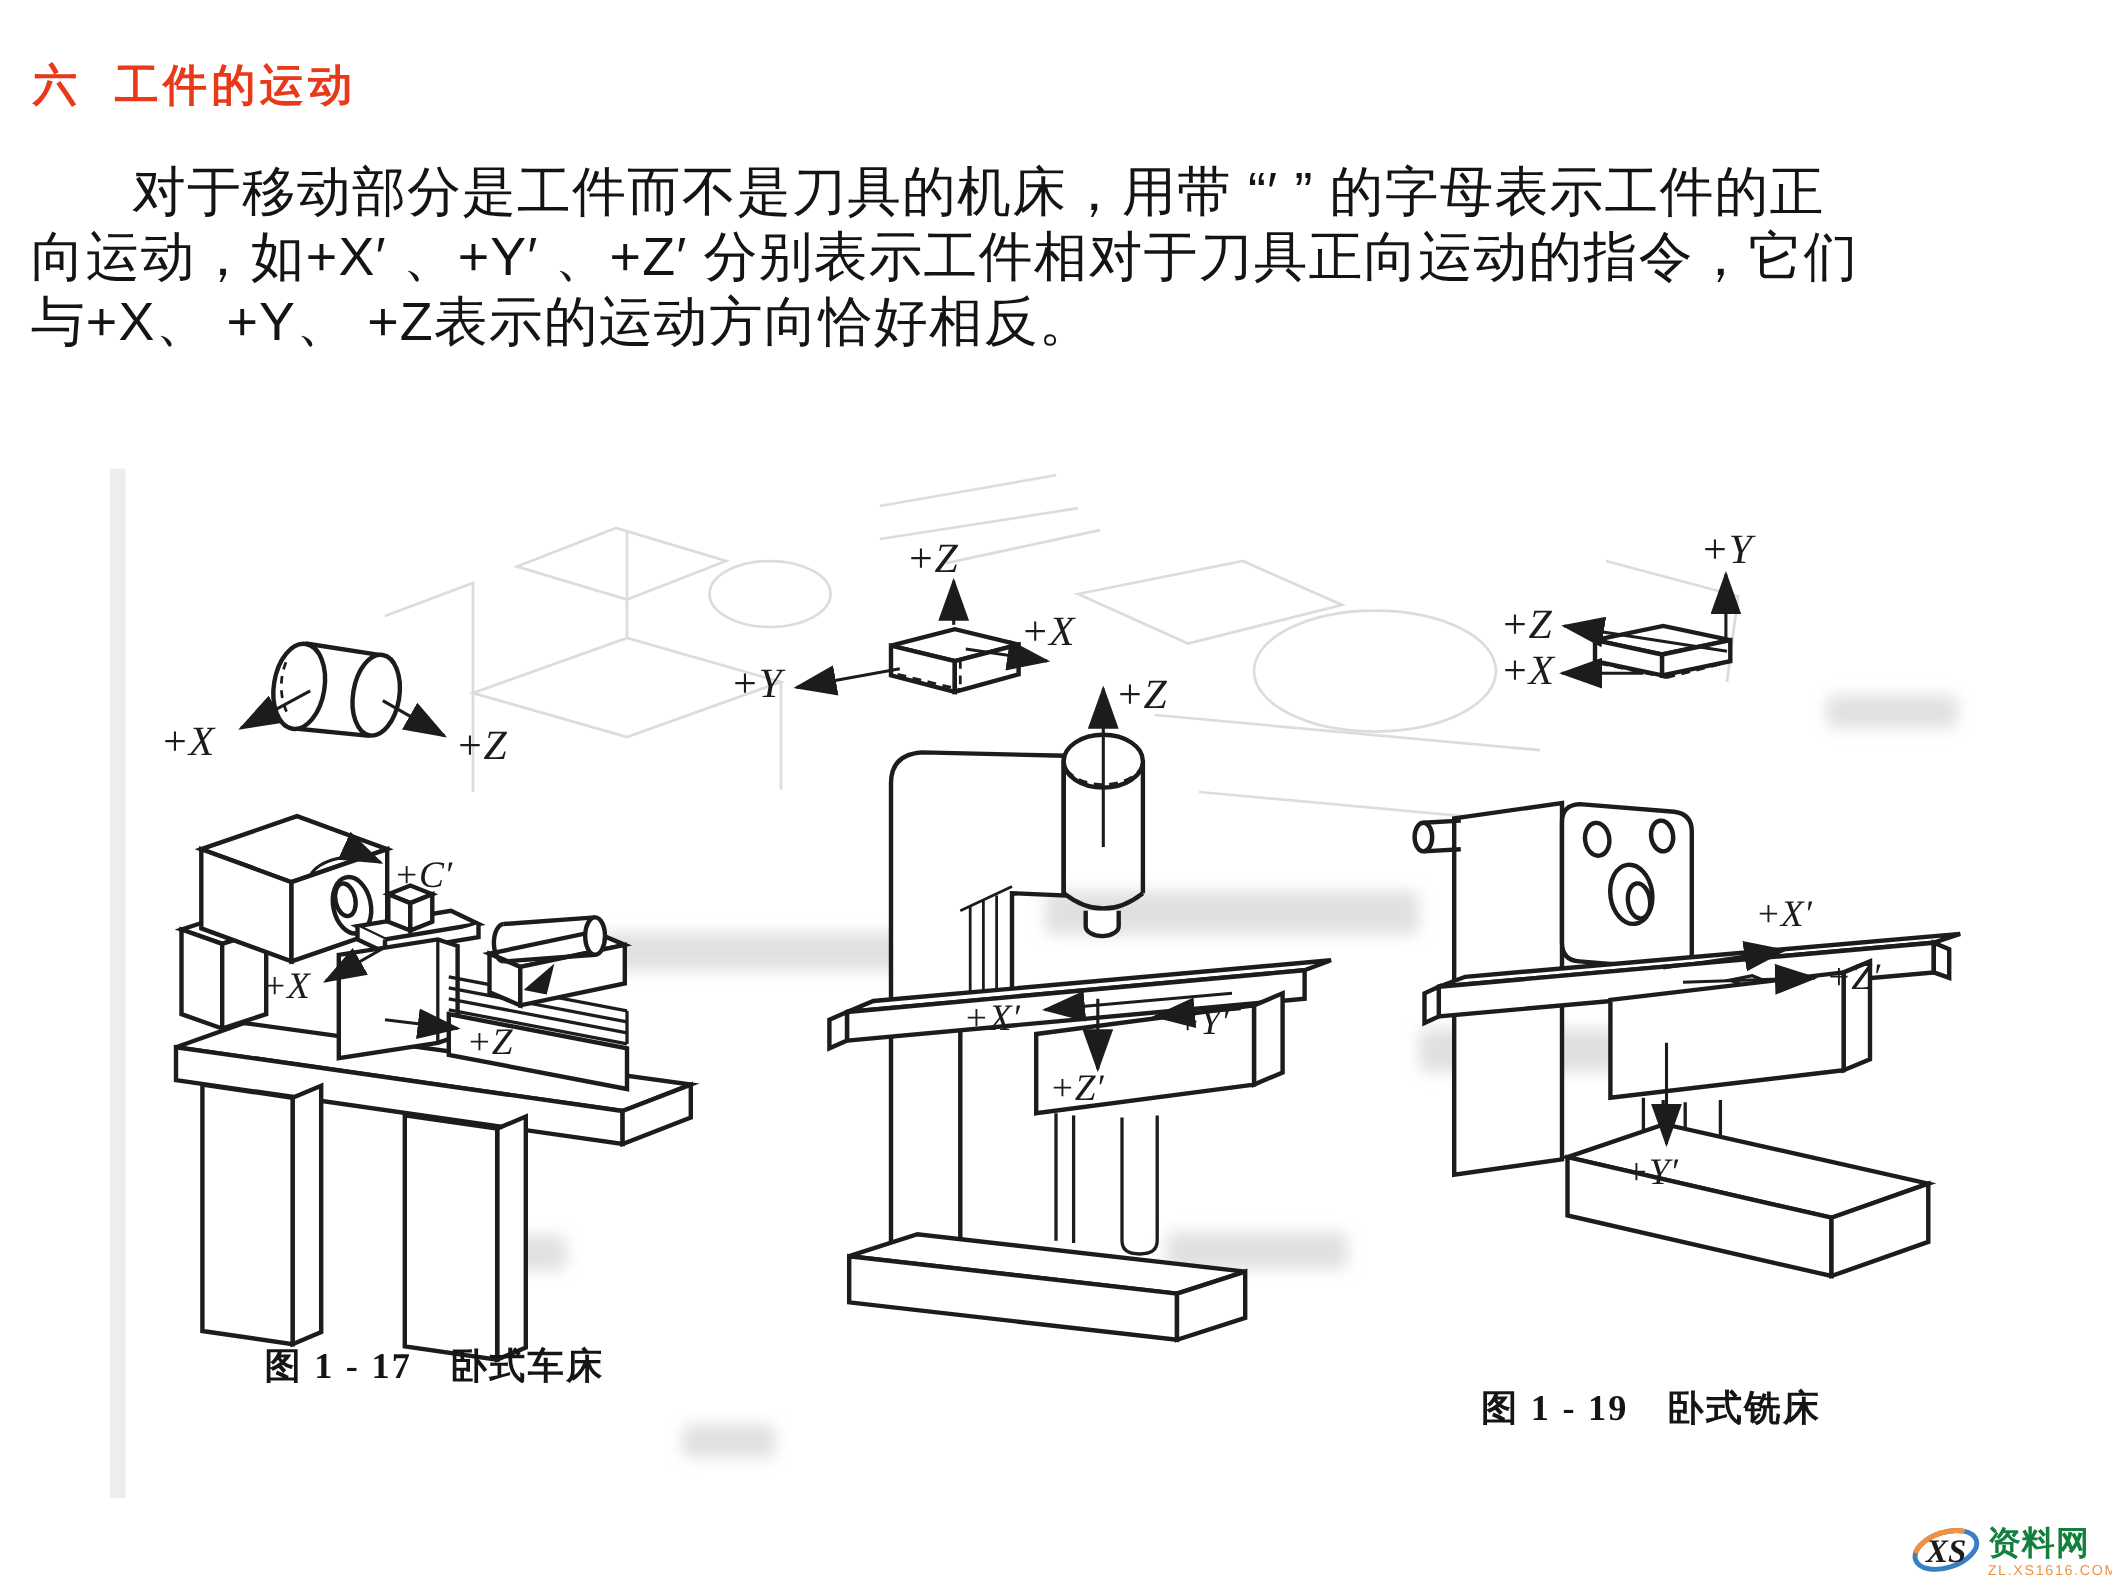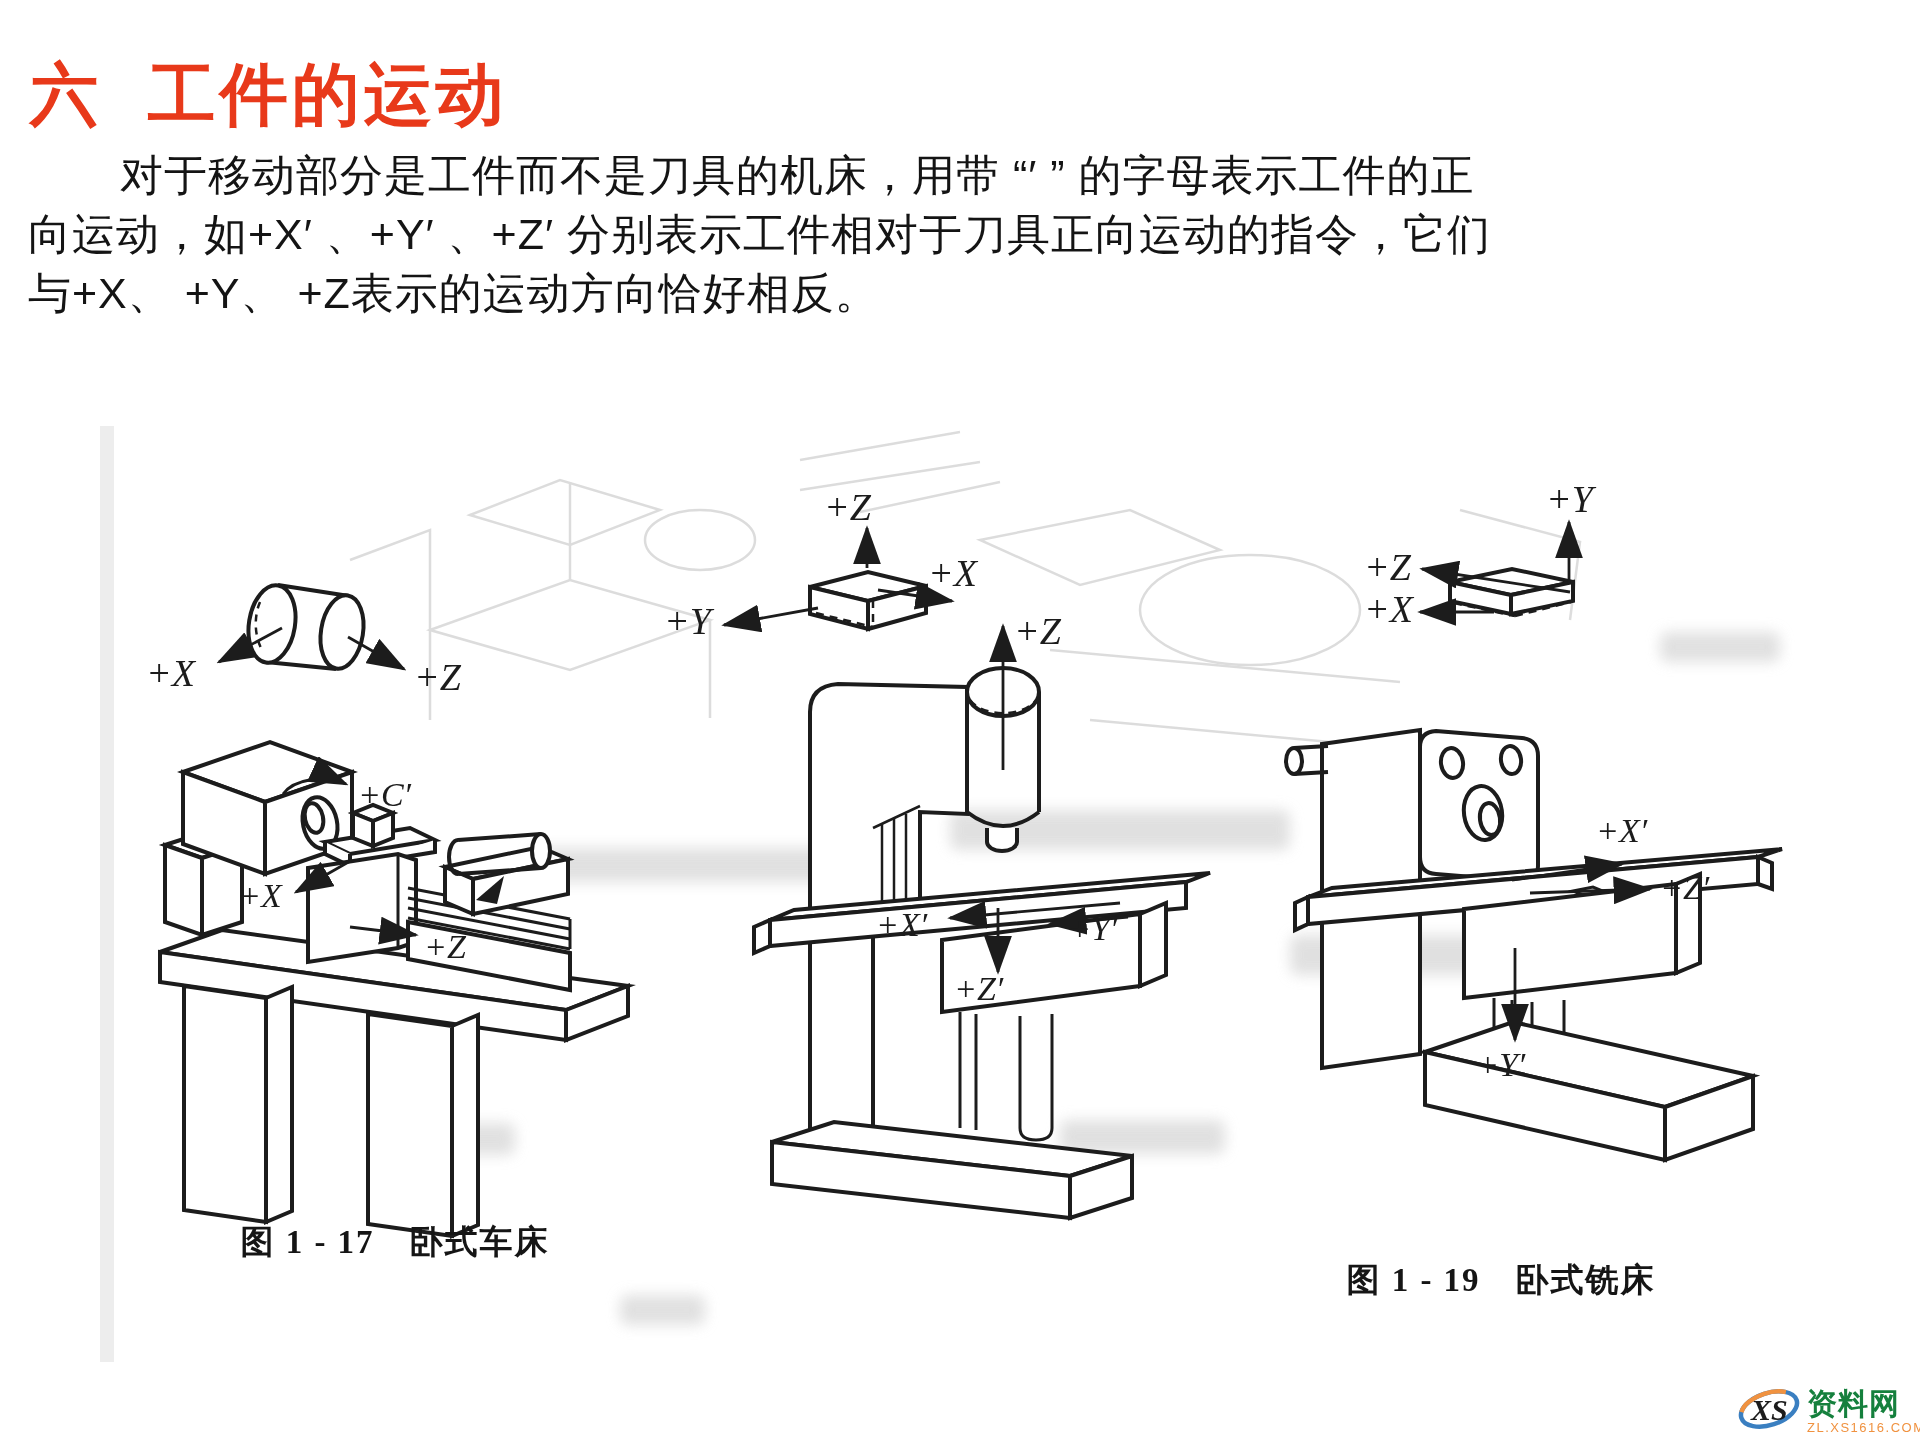--- a/index.html
+++ b/index.html
@@ -1,24 +1,24 @@
 <!DOCTYPE html>
 <html><head>
 <meta charset="utf-8">
 <style>
   html,body{margin:0;padding:0;background:#ffffff;}
   body{width:1920px;height:1440px;position:relative;overflow:hidden;
        font-family:"Liberation Sans",sans-serif;}
   .slide{position:absolute;inset:0;background:#ffffff;}
 
-  .page-title{position:absolute;left:30px;top:50px;font-size:68px;font-weight:bold;
+  .page-title{position:absolute;left:30px;top:50px;font-size:40px;font-weight:bold;
       color:#e8391a;letter-spacing:4px;white-space:pre;}
 
   .para{position:absolute;left:28px;top:146px;width:1876px;color:#141414;
-      font-size:43px;line-height:59px;letter-spacing:1px;}
+      font-size:49px;line-height:59px;letter-spacing:1px;}
   .pline{white-space:pre;}
   .pline.indent{padding-left:92px;}
 
   .figure-panel{position:absolute;left:100px;top:420px;width:1760px;height:950px;}
   .scan-edge{position:absolute;left:0;top:6px;width:14px;height:936px;background:#ededed;}
   .fig-svg{position:absolute;}
   svg text{font-family:"Liberation Serif",serif;font-style:italic;fill:#1c1c1c;}
 
   .caption{position:absolute;transform:translateX(-50%);font-family:"Liberation Serif",serif;
       font-size:33px;font-weight:600;color:#151515;letter-spacing:2px;white-space:pre;}

